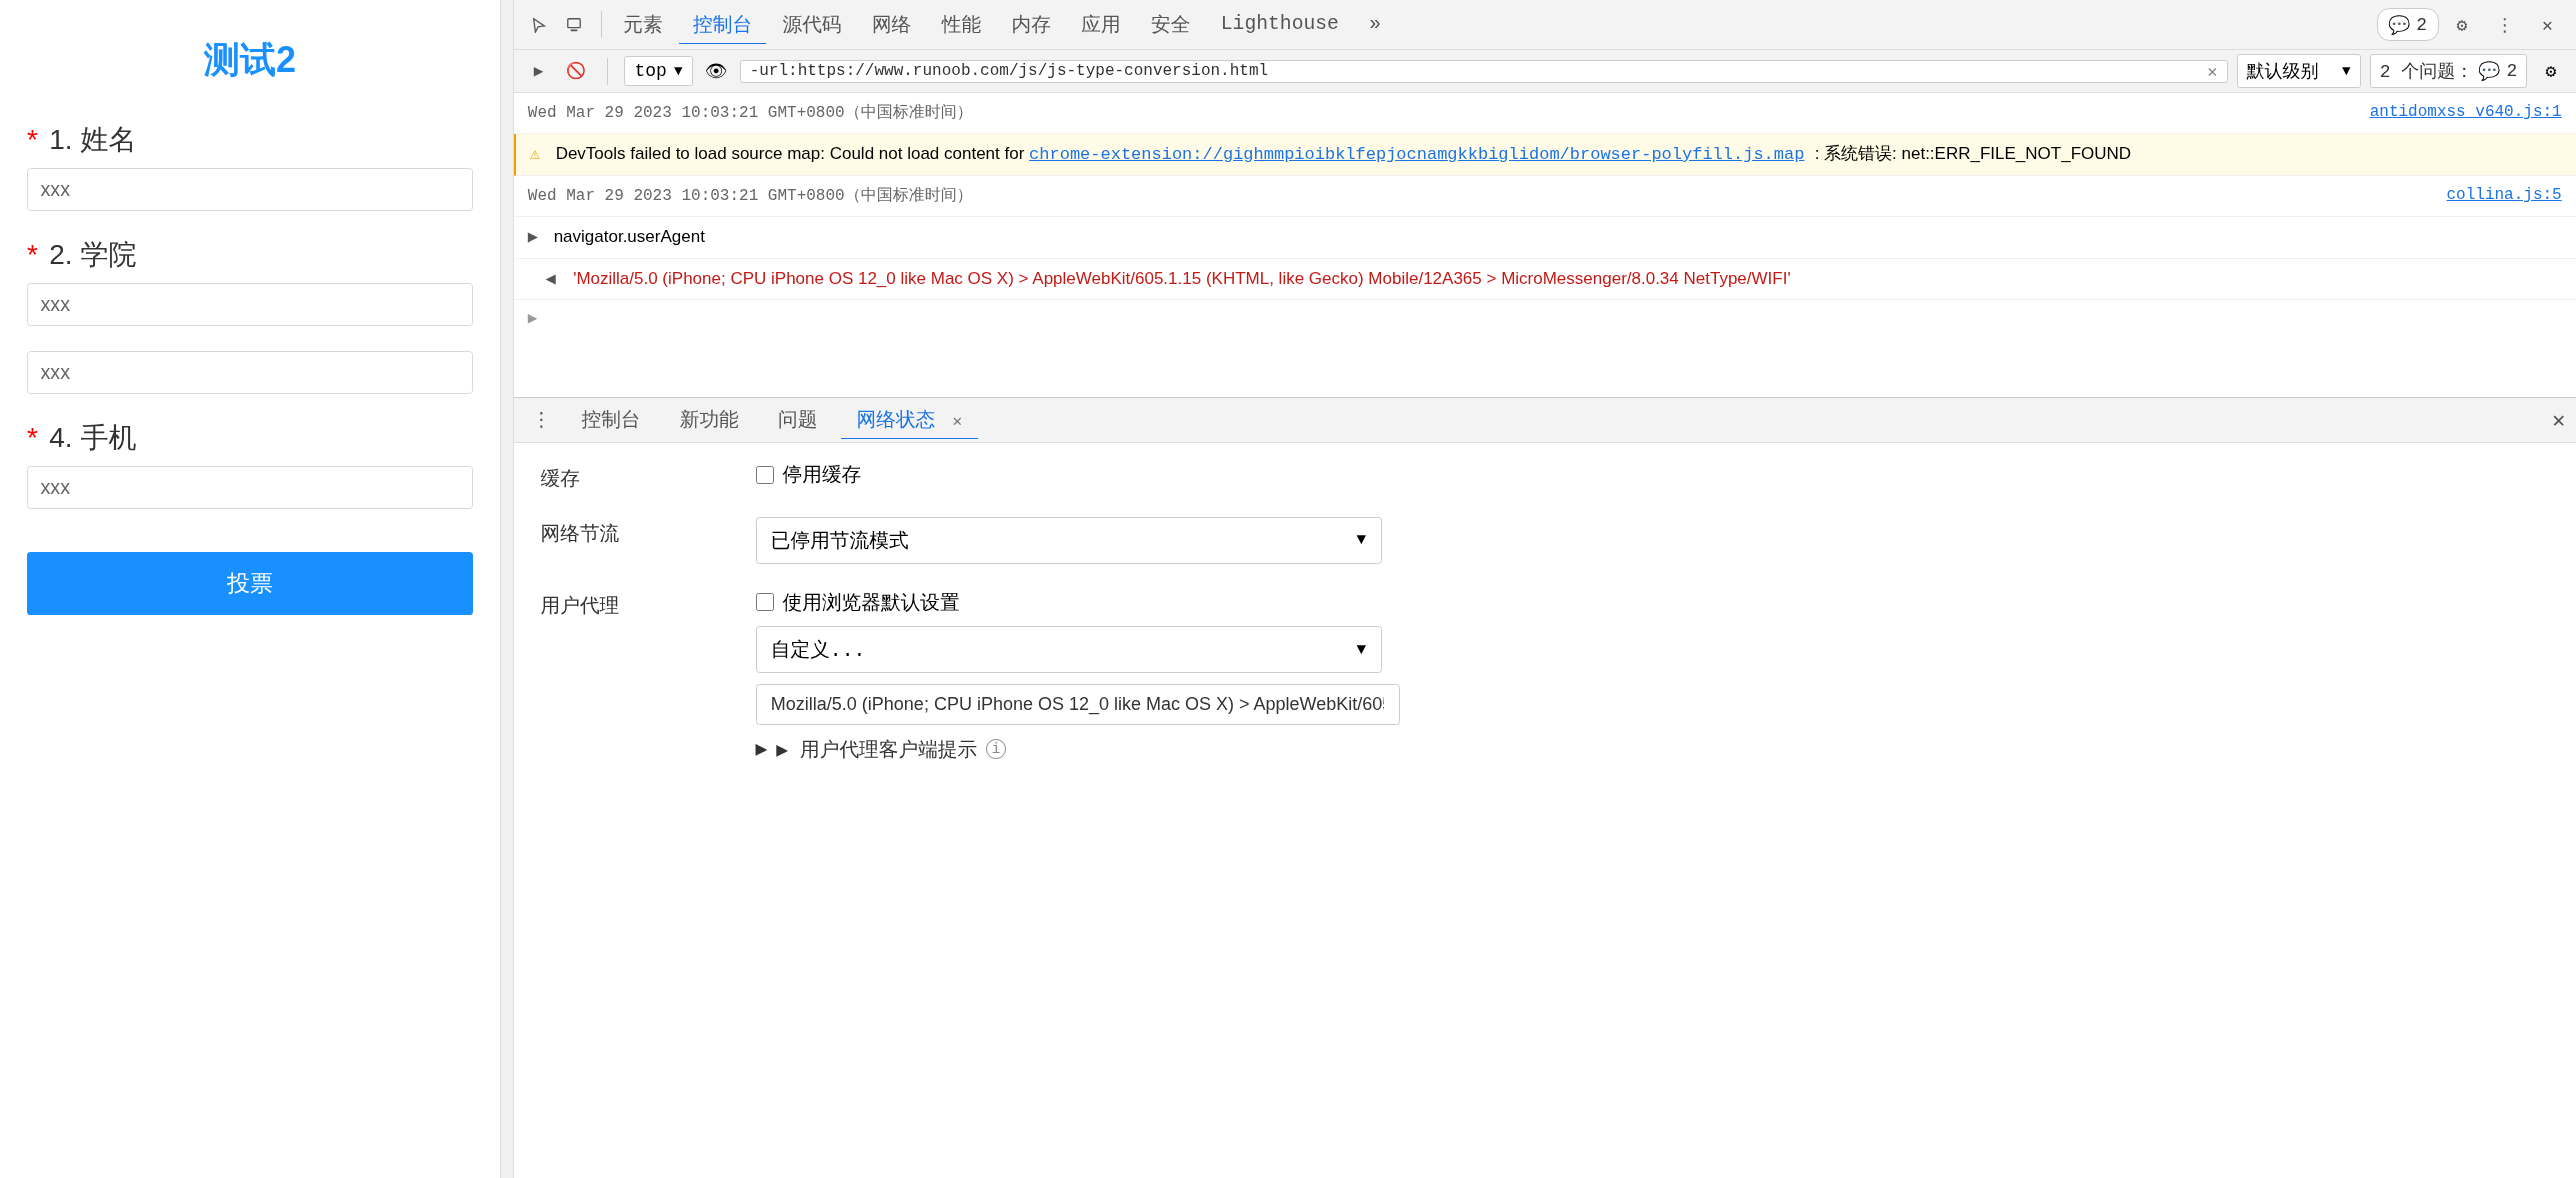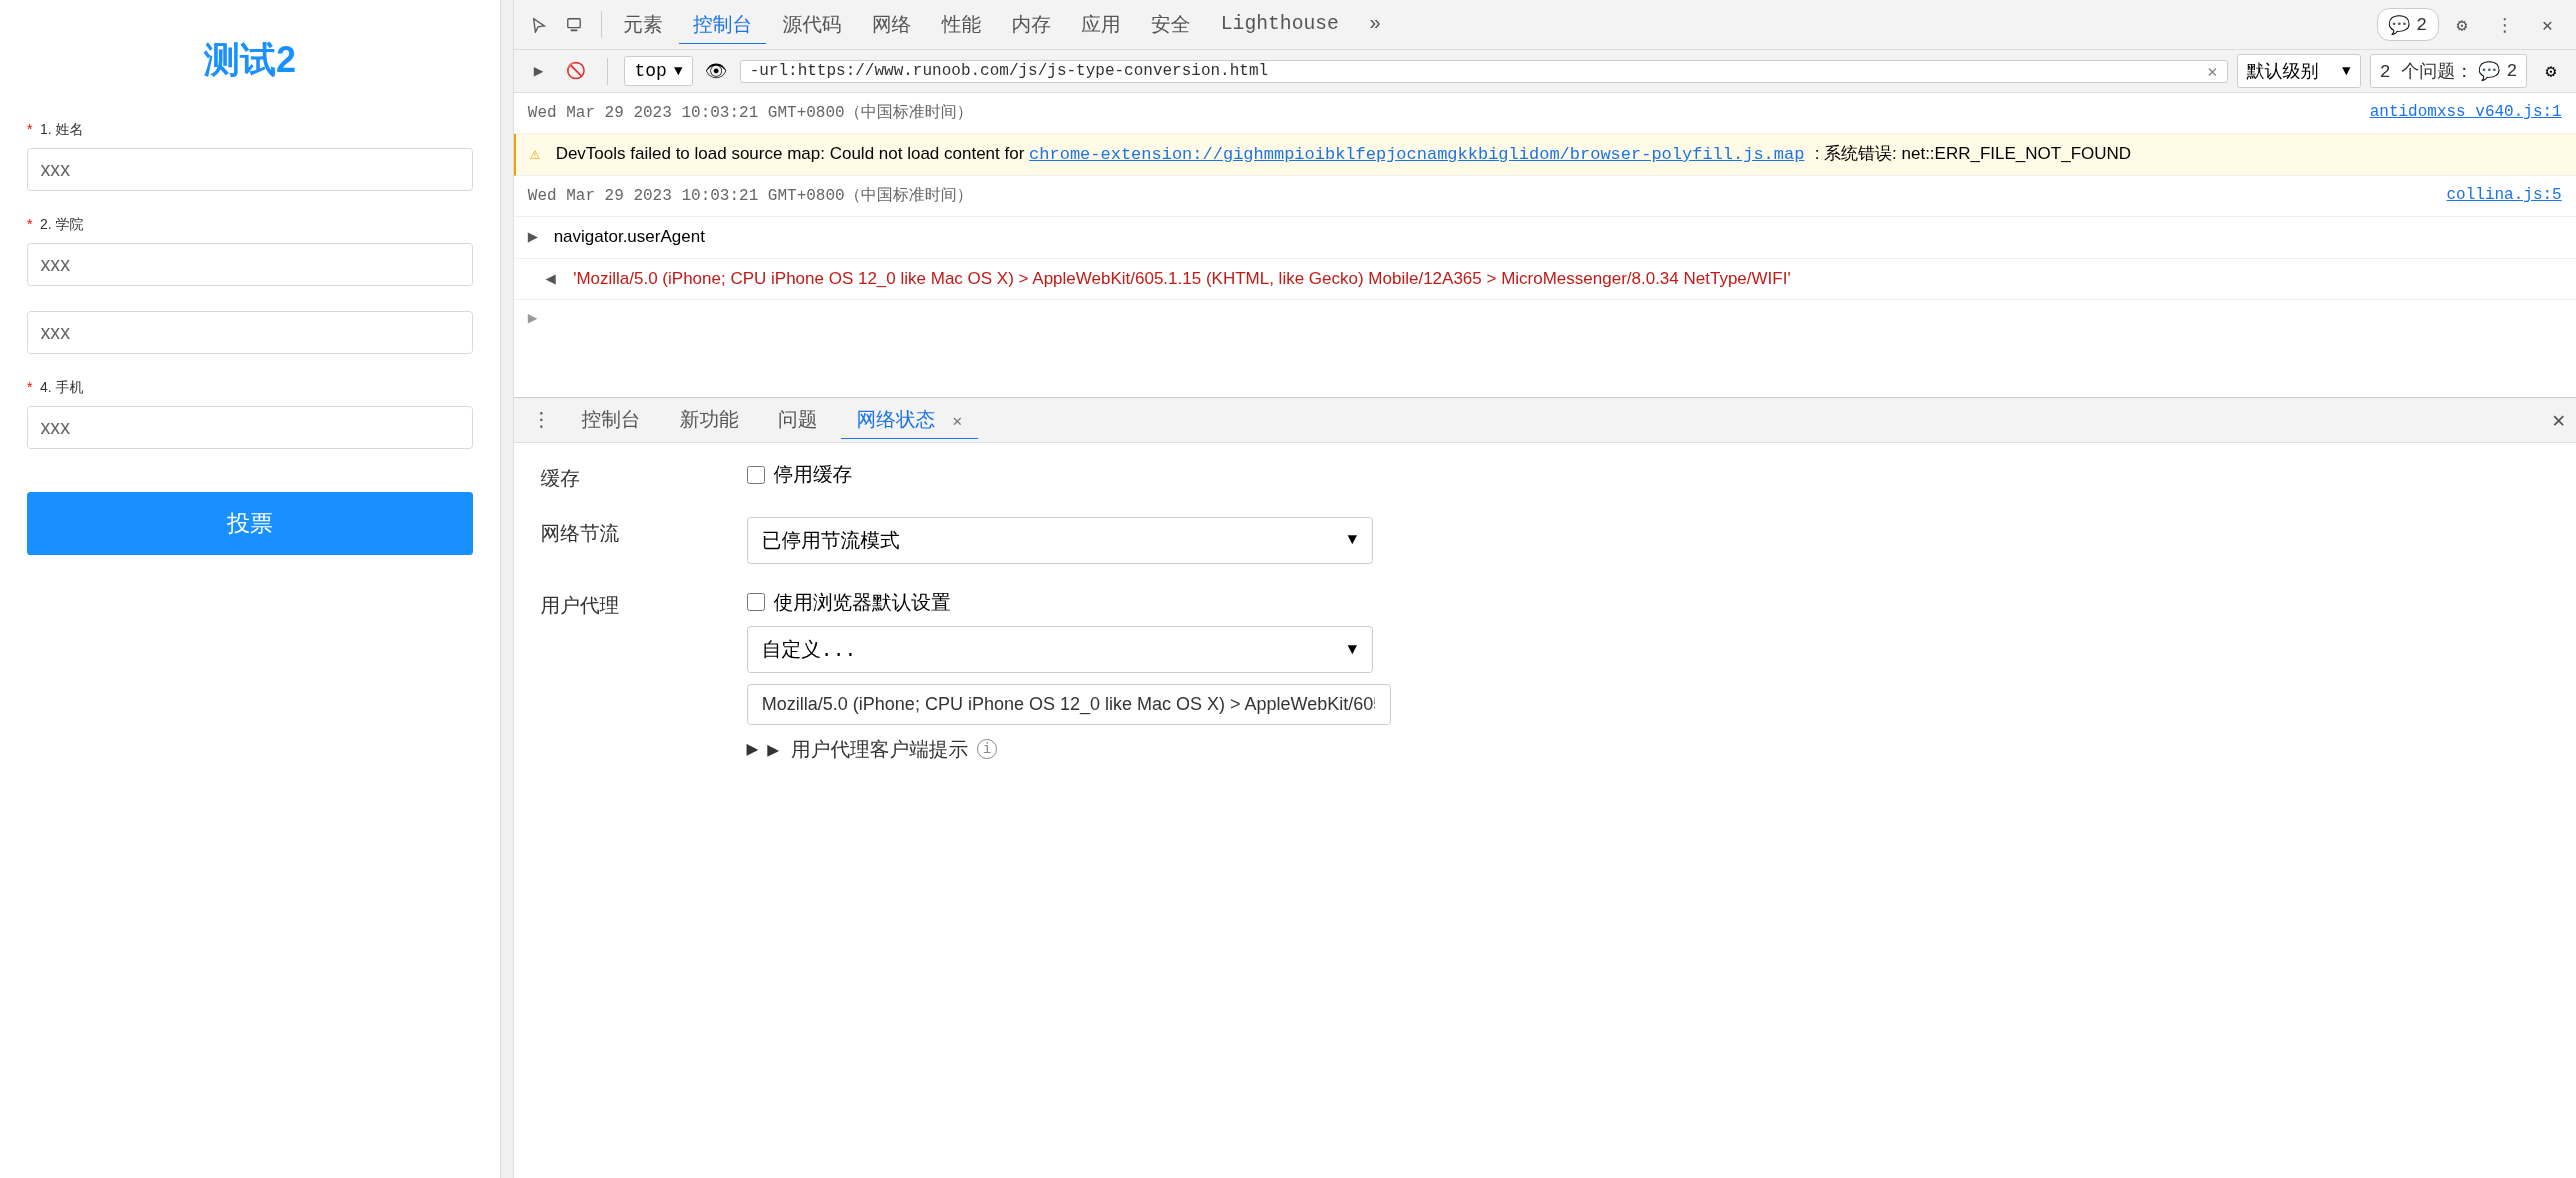--- a/index.html
+++ b/index.html
@@ -31,21 +31,21 @@
       font-weight: bold;
       text-align: center;
       margin-bottom: 36px;
     }
 
     .form-field {
       margin-bottom: 25px;
     }
 
     .field-label {
-      font-size: 14px;
+      font-size: 28px;
       color: #333;
       margin-bottom: 9px;
     }
 
     .field-label .required {
       color: red;
       margin-right: 3.6px;
     }
 
     .field-input {
@@ -371,21 +371,21 @@
       padding: 18px 27px;
       background: #fff;
       overflow-y: auto;
       max-height: 447px;
     }
 
     .setting-row {
       display: flex;
       align-items: flex-start;
       margin-bottom: 25px;
-      gap: 27px;
+      gap: 36px;
     }
 
     .setting-label {
       width: 179px;
       font-size: 19.7px;
       color: #333;
       flex-shrink: 0;
       padding-top: 3.6px;
     }
 

